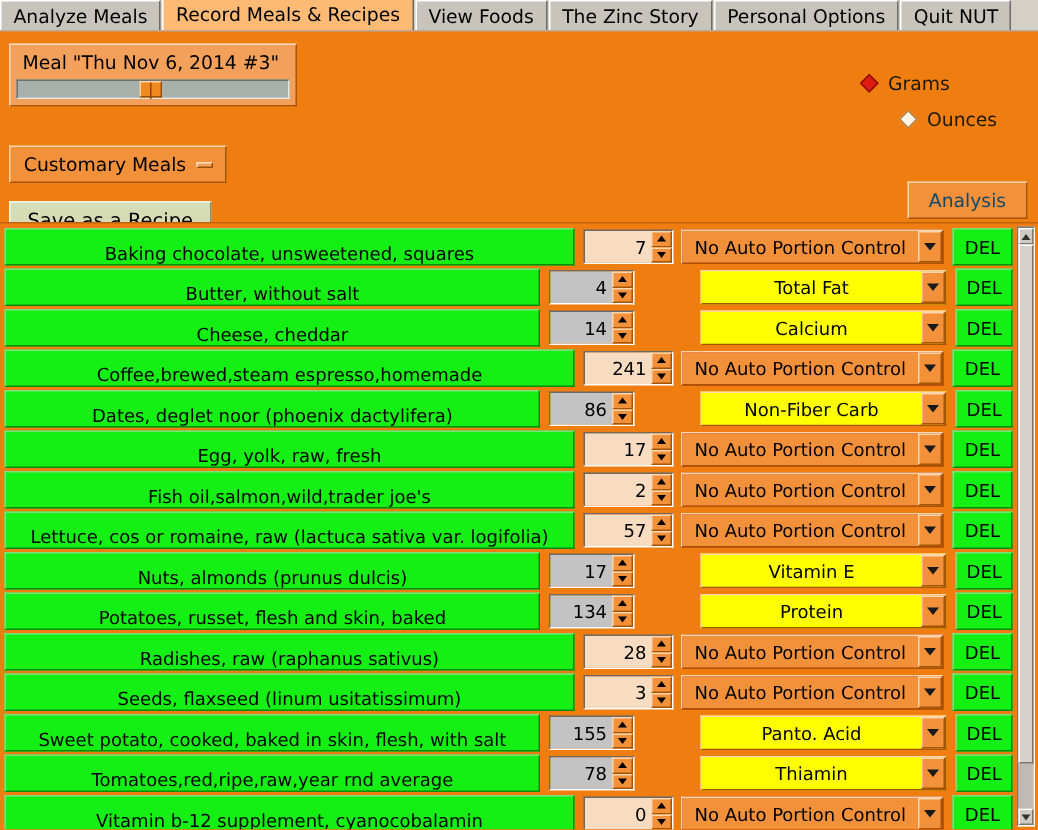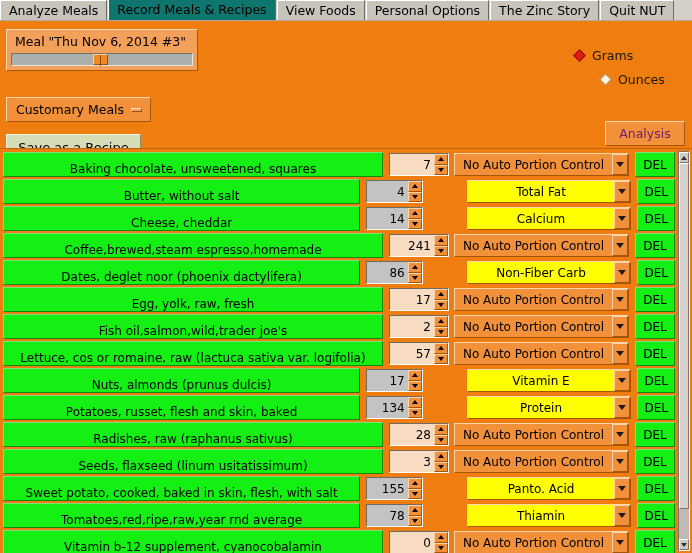--- a/index.html
+++ b/index.html
@@ -29,21 +29,21 @@
     background: #c8c4bc;
     border-left: 1px solid #ffffff;
     border-top: 1px solid #ffffff;
     border-right: 1px solid #6e6a64;
     border-bottom: none;
     margin-right: 1px;
     white-space: nowrap;
     cursor: default;
   }
   .tab.active {
-    background: #0f766e;
+    background: #fdba74;
     height: 21px;
     line-height: 20px;
   }
 
   
   .header {
     position: relative;
     height: 127px;
     background: #f07d10;
   }
@@ -155,21 +155,21 @@
 
   .analysis-btn {
     position: absolute;
     left: 605px; top: 100px;
     width: 80px; height: 25px;
     background: #f3903a;
     border-top: 1px solid #fdd6ae;
     border-left: 1px solid #fdd6ae;
     border-right: 1px solid #a55504;
     border-bottom: 1px solid #a55504;
-    font-size: 12.5px; color: #701a75;
+    font-size: 12.5px; color: #0c4a6e;
     display: flex; align-items: center; justify-content: center;
     cursor: default;
   }
 
   .fs-label {
     position: absolute;
     left: 234px; top: 132px;
     font-size: 13px; color: #000;
   }
   .fs-combo {
@@ -377,22 +377,22 @@
     cursor: default;
   }
 </style>
 </head>
 <body>
 
 <div class="tabbar" id="tabbar">
     <div class="tab"><span>Analyze Meals</span></div>
     <div class="tab active"><span>Record Meals &amp; Recipes</span></div>
     <div class="tab"><span>View Foods</span></div>
+    <div class="tab"><span>The Zinc Story</span></div>
     <div class="tab"><span>Personal Options</span></div>
-    <div class="tab"><span>The Zinc Story</span></div>
     <div class="tab"><span>Quit NUT</span></div>
   </div>
 
 <div class="header">
 
   <div class="meal-box">
     <div class="meal-label">Meal "Thu Nov  6, 2014 #3"</div>
     <div class="slider-track">
       <div class="slider-thumb" id="slider-thumb" style="left: 45%;"></div>
     </div>

